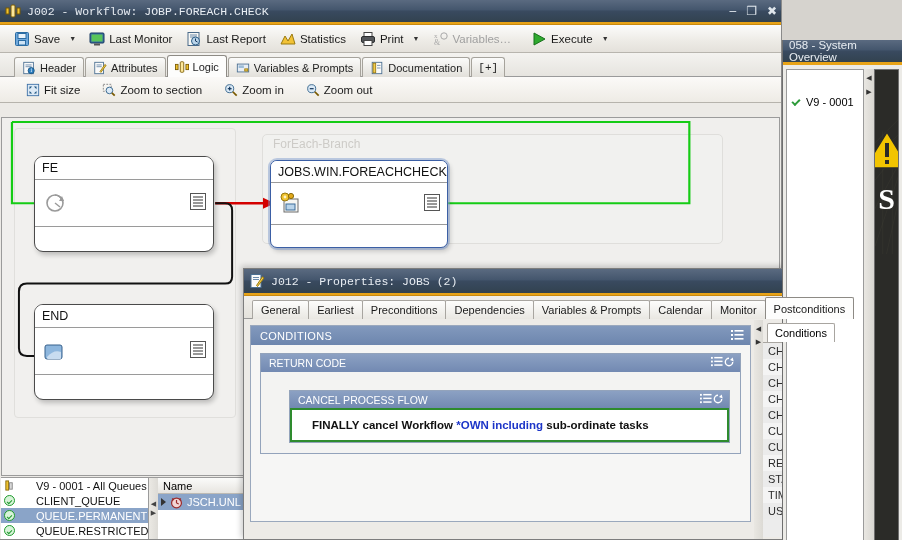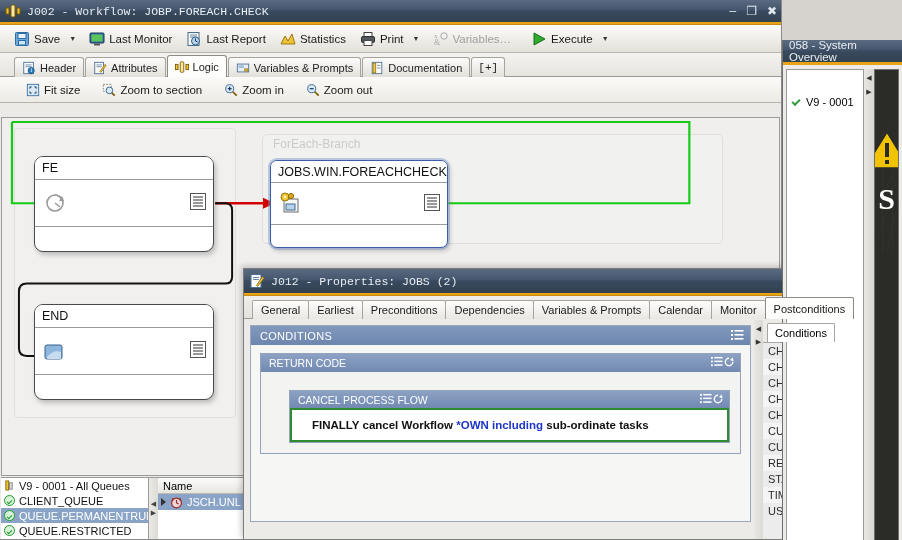--- a/index.html
+++ b/index.html
@@ -119,21 +119,21 @@
   
   .bottom-pane {
     position: absolute; left: 1px; bottom: 0; width: 780px; height: 62px;
     background: #eceae6; border-top: 1px solid #9b9b9b;
     display: flex;
   }
   .bp-left { width: 148px; border-right: 1px solid #9b9b9b; background: #fff; position: relative; overflow: hidden; }
   .bp-splitter { width: 9px; background: linear-gradient(to right,#ebe9e4,#dddbd6); display: flex; flex-direction: column; align-items: center; justify-content: center; gap: 3px; }
   .bp-splitter i { font-style: normal; font-size: 7px; color: #444; line-height: 6px; }
   .bp-right { flex: 1; background: #fff; position: relative; overflow: hidden; }
-  .tree-row { display: flex; align-items: center; gap: 4px; height: 15px; padding-left: 3px; font-size: 11px; color: #111; white-space: nowrap; }
+  .tree-row { display: flex; align-items: center; gap: 21px; height: 15px; padding-left: 3px; font-size: 11px; color: #111; white-space: nowrap; }
   .tree-row.sel { background: #8aa4c8; color: #fff; }
   .dot-green { width: 11px; height: 11px; border-radius: 50%; border: 1.6px solid #1f9b2e; background: #d8f3d8; position: relative; flex: 0 0 auto; }
   .dot-green:after { content: ""; position: absolute; left: 2px; top: 4px; width: 4px; height: 2px; border-left: 1.5px solid #1f9b2e; border-bottom: 1.5px solid #1f9b2e; transform: rotate(-45deg); }
   .grid-head { display: flex; height: 16px; background: linear-gradient(to bottom,#fbfbfa,#e7e5e0); border-bottom: 1px solid #bdbab4; font-size: 11px; align-items: center; }
   .grid-head .col { padding-left: 5px; border-right: 1px solid #cdcac4; height: 16px; line-height: 16px; }
   .grid-row { display: flex; height: 16px; align-items: center; gap: 4px; font-size: 11px; padding-left: 3px; }
   .grid-row.sel { background: #8aa4c8; color: #fff; }
   .tri { width: 0; height: 0; border-left: 5px solid #333; border-top: 4px solid transparent; border-bottom: 4px solid transparent; flex: 0 0 auto; }
 
   

